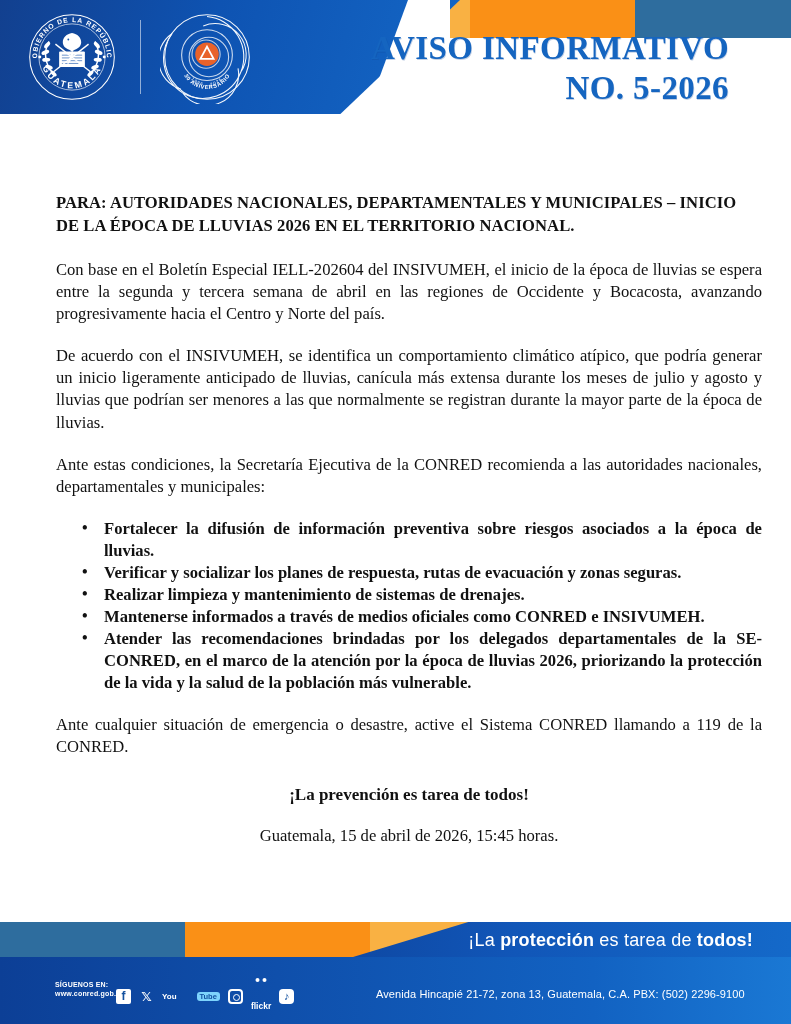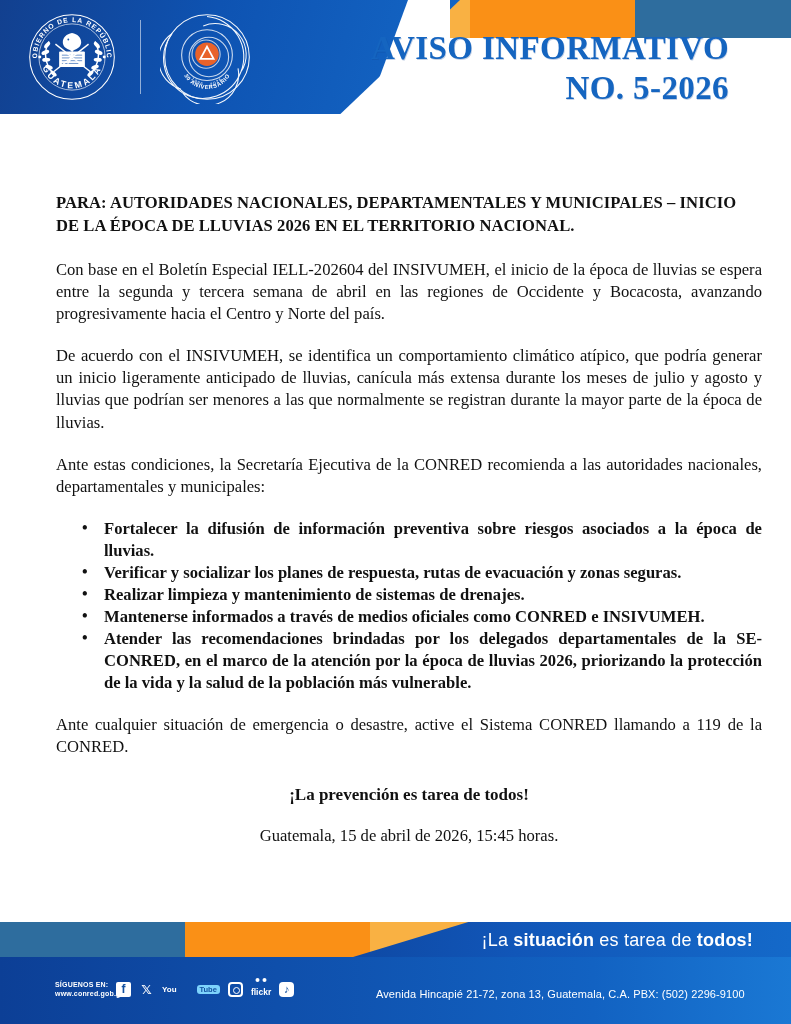--- a/index.html
+++ b/index.html
@@ -263,21 +263,21 @@
   .sicon-ig::after {
     content: "";
     position: absolute;
     left: 3px; top: 3px;
     width: 5px; height: 5px;
     border: 1.5px solid #ffffff;
     border-radius: 50%;
   }
   .sicon-flickr {
     font-size: 8.5px; font-weight: bold;
-    position: relative; padding-top: 4px;
+    position: relative; padding-top: 18px;
   }
   .sicon-flickr .dots {
     position: absolute;
     top: -2px; left: 50%;
     transform: translateX(-50%);
     display: flex; gap: 3px;
   }
   .sicon-flickr .dots i {
     width: 4px; height: 4px; border-radius: 50%;
     background: #ffffff; display: block;
@@ -424,21 +424,21 @@
   </div>
 
   <div class="footer">
     <div class="ftr-band ftr-band-steel"></div>
     <div class="ftr-band ftr-band-orange"></div>
     <div class="ftr-band ftr-band-light"></div>
     <div class="ftr-blue-diag"></div>
     <div class="ftr-bar"></div>
 
     <div class="ftr-tagline">
-      <span class="thin">¡La </span><b>situación</b><span class="thin"> es tarea de </span><b>todos!</b>
+      <span class="thin">¡La </span><b>protección</b><span class="thin"> es tarea de </span><b>todos!</b>
     </div>
 
     <div class="ftr-follow">
       <div>SÍGUENOS EN:</div>
       <div>www.conred.gob.gt</div>
     </div>
 
     <div class="ftr-social">
       <span class="sicon sicon-box">f</span>
       <span class="sicon sicon-x">𝕏</span>

